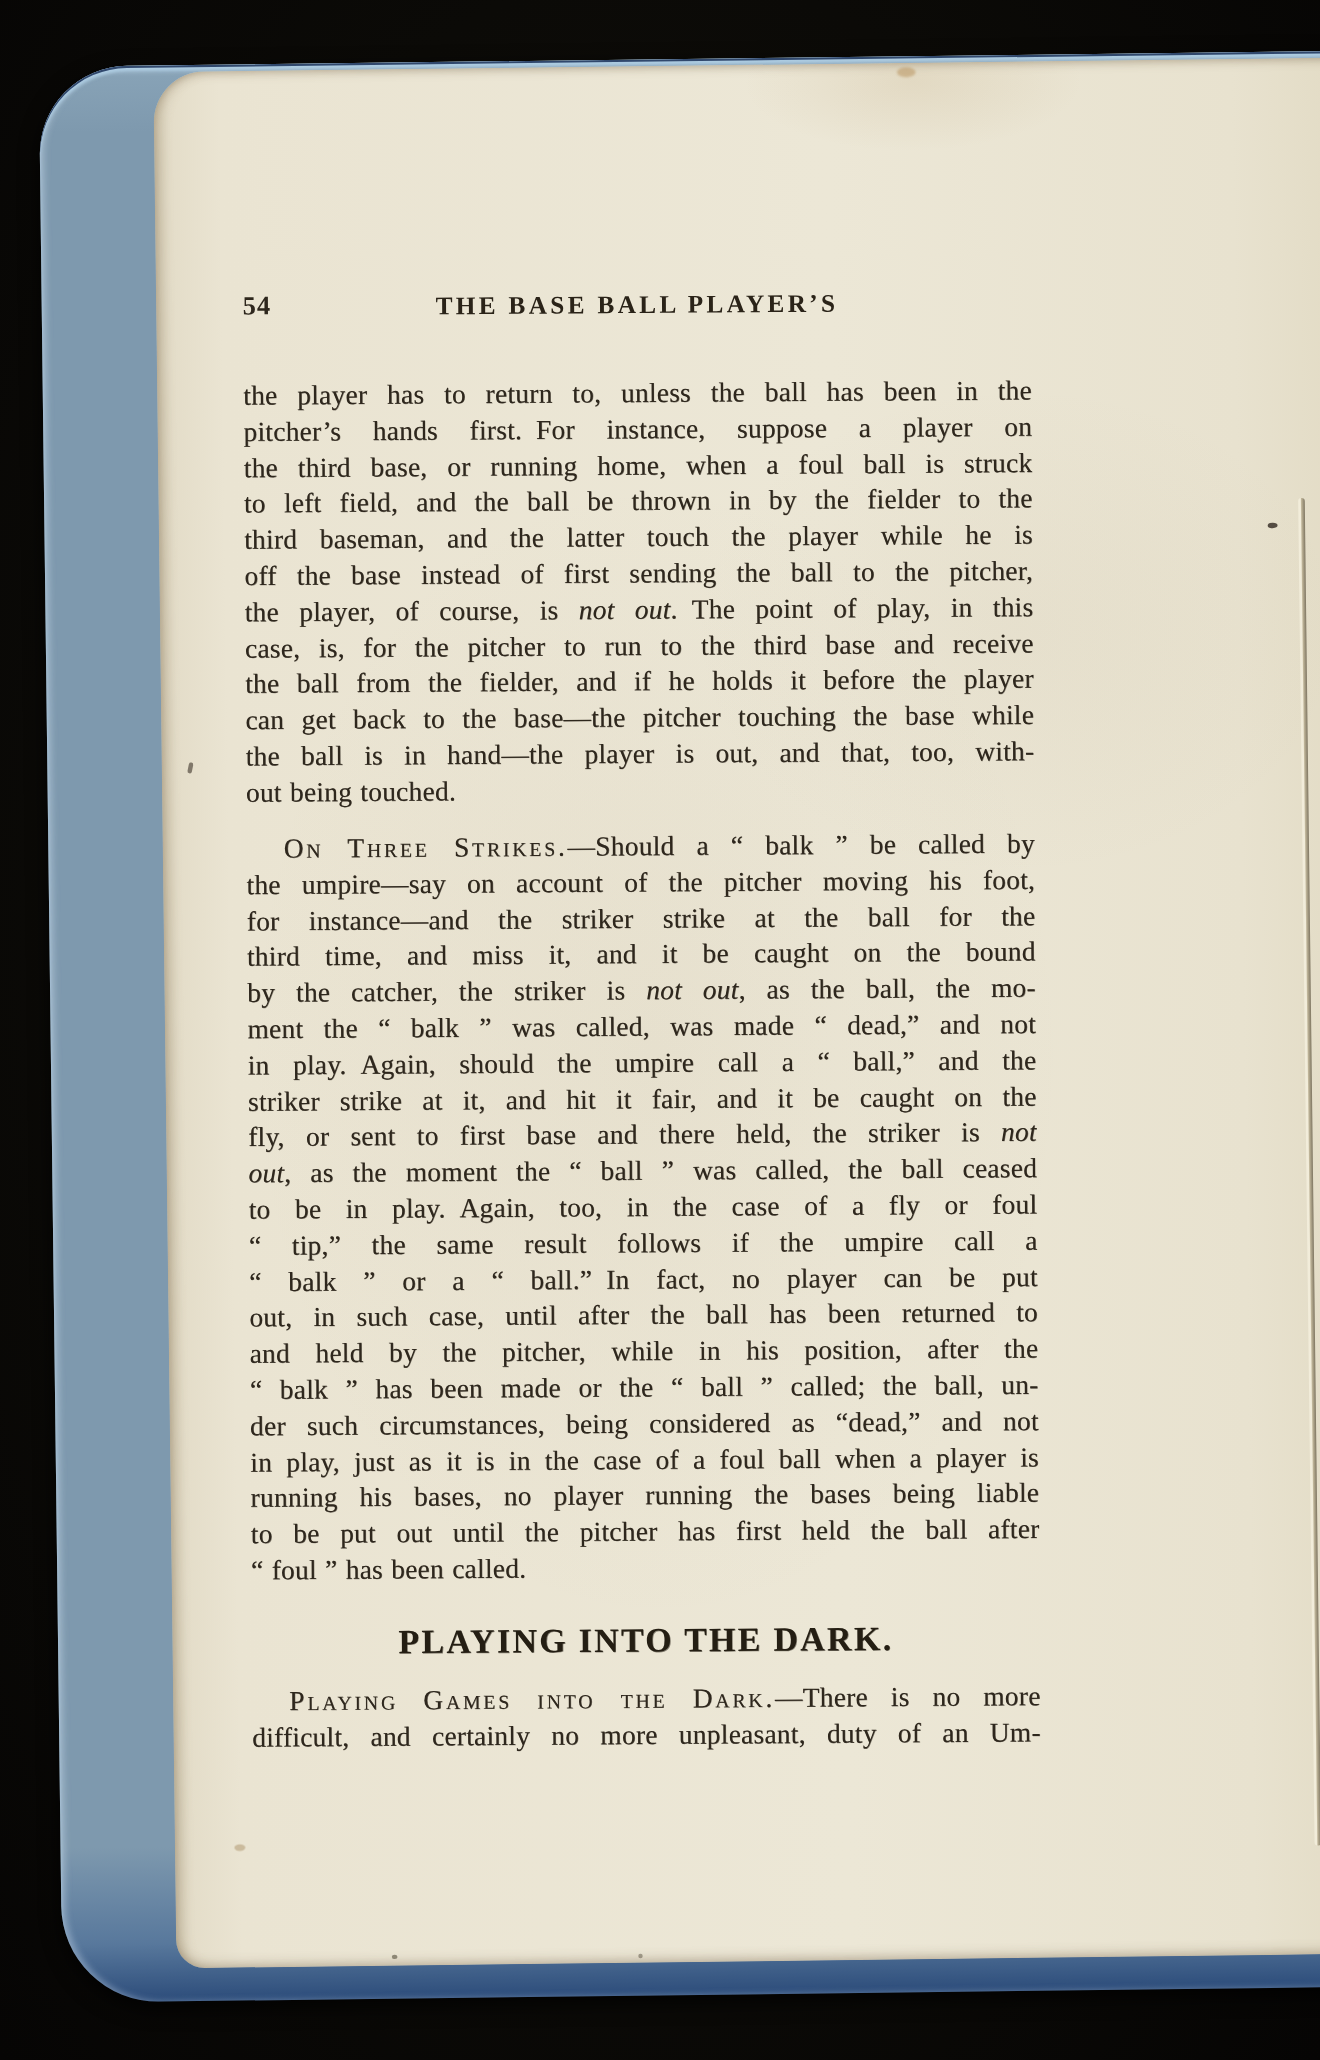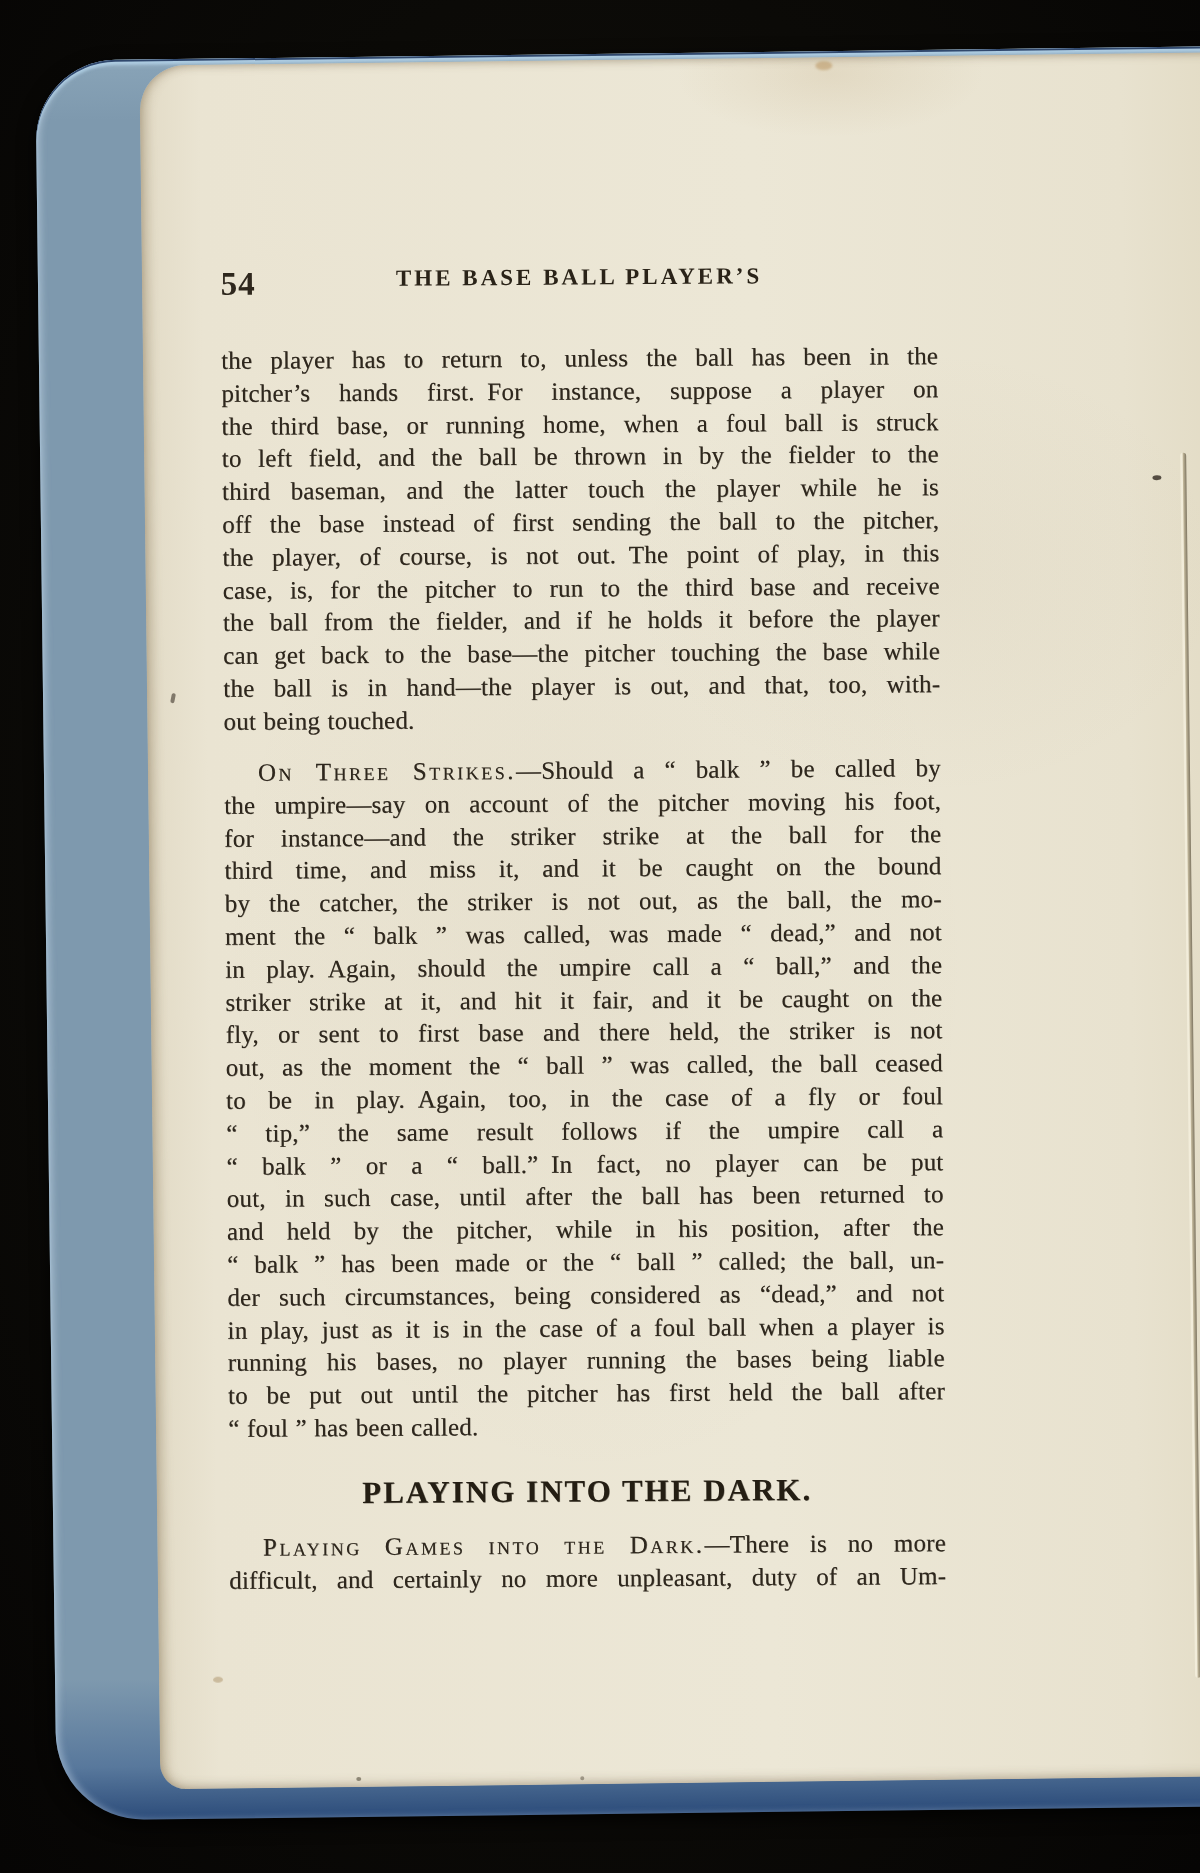--- a/index.html
+++ b/index.html
@@ -35,31 +35,31 @@
                    inset 0 -10px 12px -9px rgba(110,92,64,.45);}
   
   .edge-line{position:absolute;left:1036px;top:400px;width:6px;height:1225px;
         background:linear-gradient(90deg,#f4efdd 0 2px,#b8ad90 3px,#6d6450 100%);
         opacity:.85;border-radius:3px;}
   .right-shade{position:absolute;top:0;right:0;width:54px;height:100%;
         background:linear-gradient(90deg,rgba(0,0,0,0),rgba(52,42,26,.22) 70%,rgba(30,24,14,.4) 100%);
         border-radius:0 4px 10px 0;}
   
   .content{position:absolute;inset:0;transform:rotate(0.32deg);transform-origin:50% 40%;color:#2e271d;}
-  .pgnum{position:absolute;left:76px;top:204px;font-size:33px;font-weight:bold;letter-spacing:1px;}
+  .pgnum{position:absolute;left:76px;top:204px;font-size:24px;font-weight:bold;letter-spacing:1px;}
   .runhead{position:absolute;left:76px;top:205px;width:717px;text-align:center;
         font-size:23px;font-weight:bold;letter-spacing:3px;color:#2a2318;}
   .textcol{position:absolute;width:717px;left:76px;}
   .p1{top:283px;} .p2{top:695px;} .p3{top:1470px;}
   .tline{text-align:justify;text-align-last:justify;height:32.8px;line-height:32.8px;
         overflow:hidden;font-size:25px;letter-spacing:.2px;word-spacing:1px;
         text-shadow:.4px .3px .4px rgba(46,39,29,.55);}
   .tline.last{text-align-last:left;}
   .tline.ind{text-indent:34px;}
-  .i{}
+  .i{font-style:italic;}
   .sc{font-variant:small-caps;letter-spacing:2.5px;}
   .heading{position:absolute;left:76px;top:1414px;width:717px;text-align:center;
         font-size:31px;font-weight:bold;letter-spacing:2px;color:#241e13;
         text-shadow:.6px .5px .6px rgba(36,30,19,.5);}
   
   .speck{position:absolute;border-radius:50%;}
   .sp1{left:676px;top:4px;width:17px;height:9px;background:#b68f58;opacity:.5;filter:blur(1px);}
   .sp2{left:1008px;top:422px;width:9px;height:5px;background:#3b332a;opacity:.85;}
   .sp3{left:24px;top:628px;width:4px;height:10px;background:#4a4135;opacity:.65;border-radius:2px;transform:rotate(12deg);}
   .sp4{left:54px;top:1612px;width:10px;height:6px;background:#b29a73;opacity:.55;filter:blur(.5px);}

